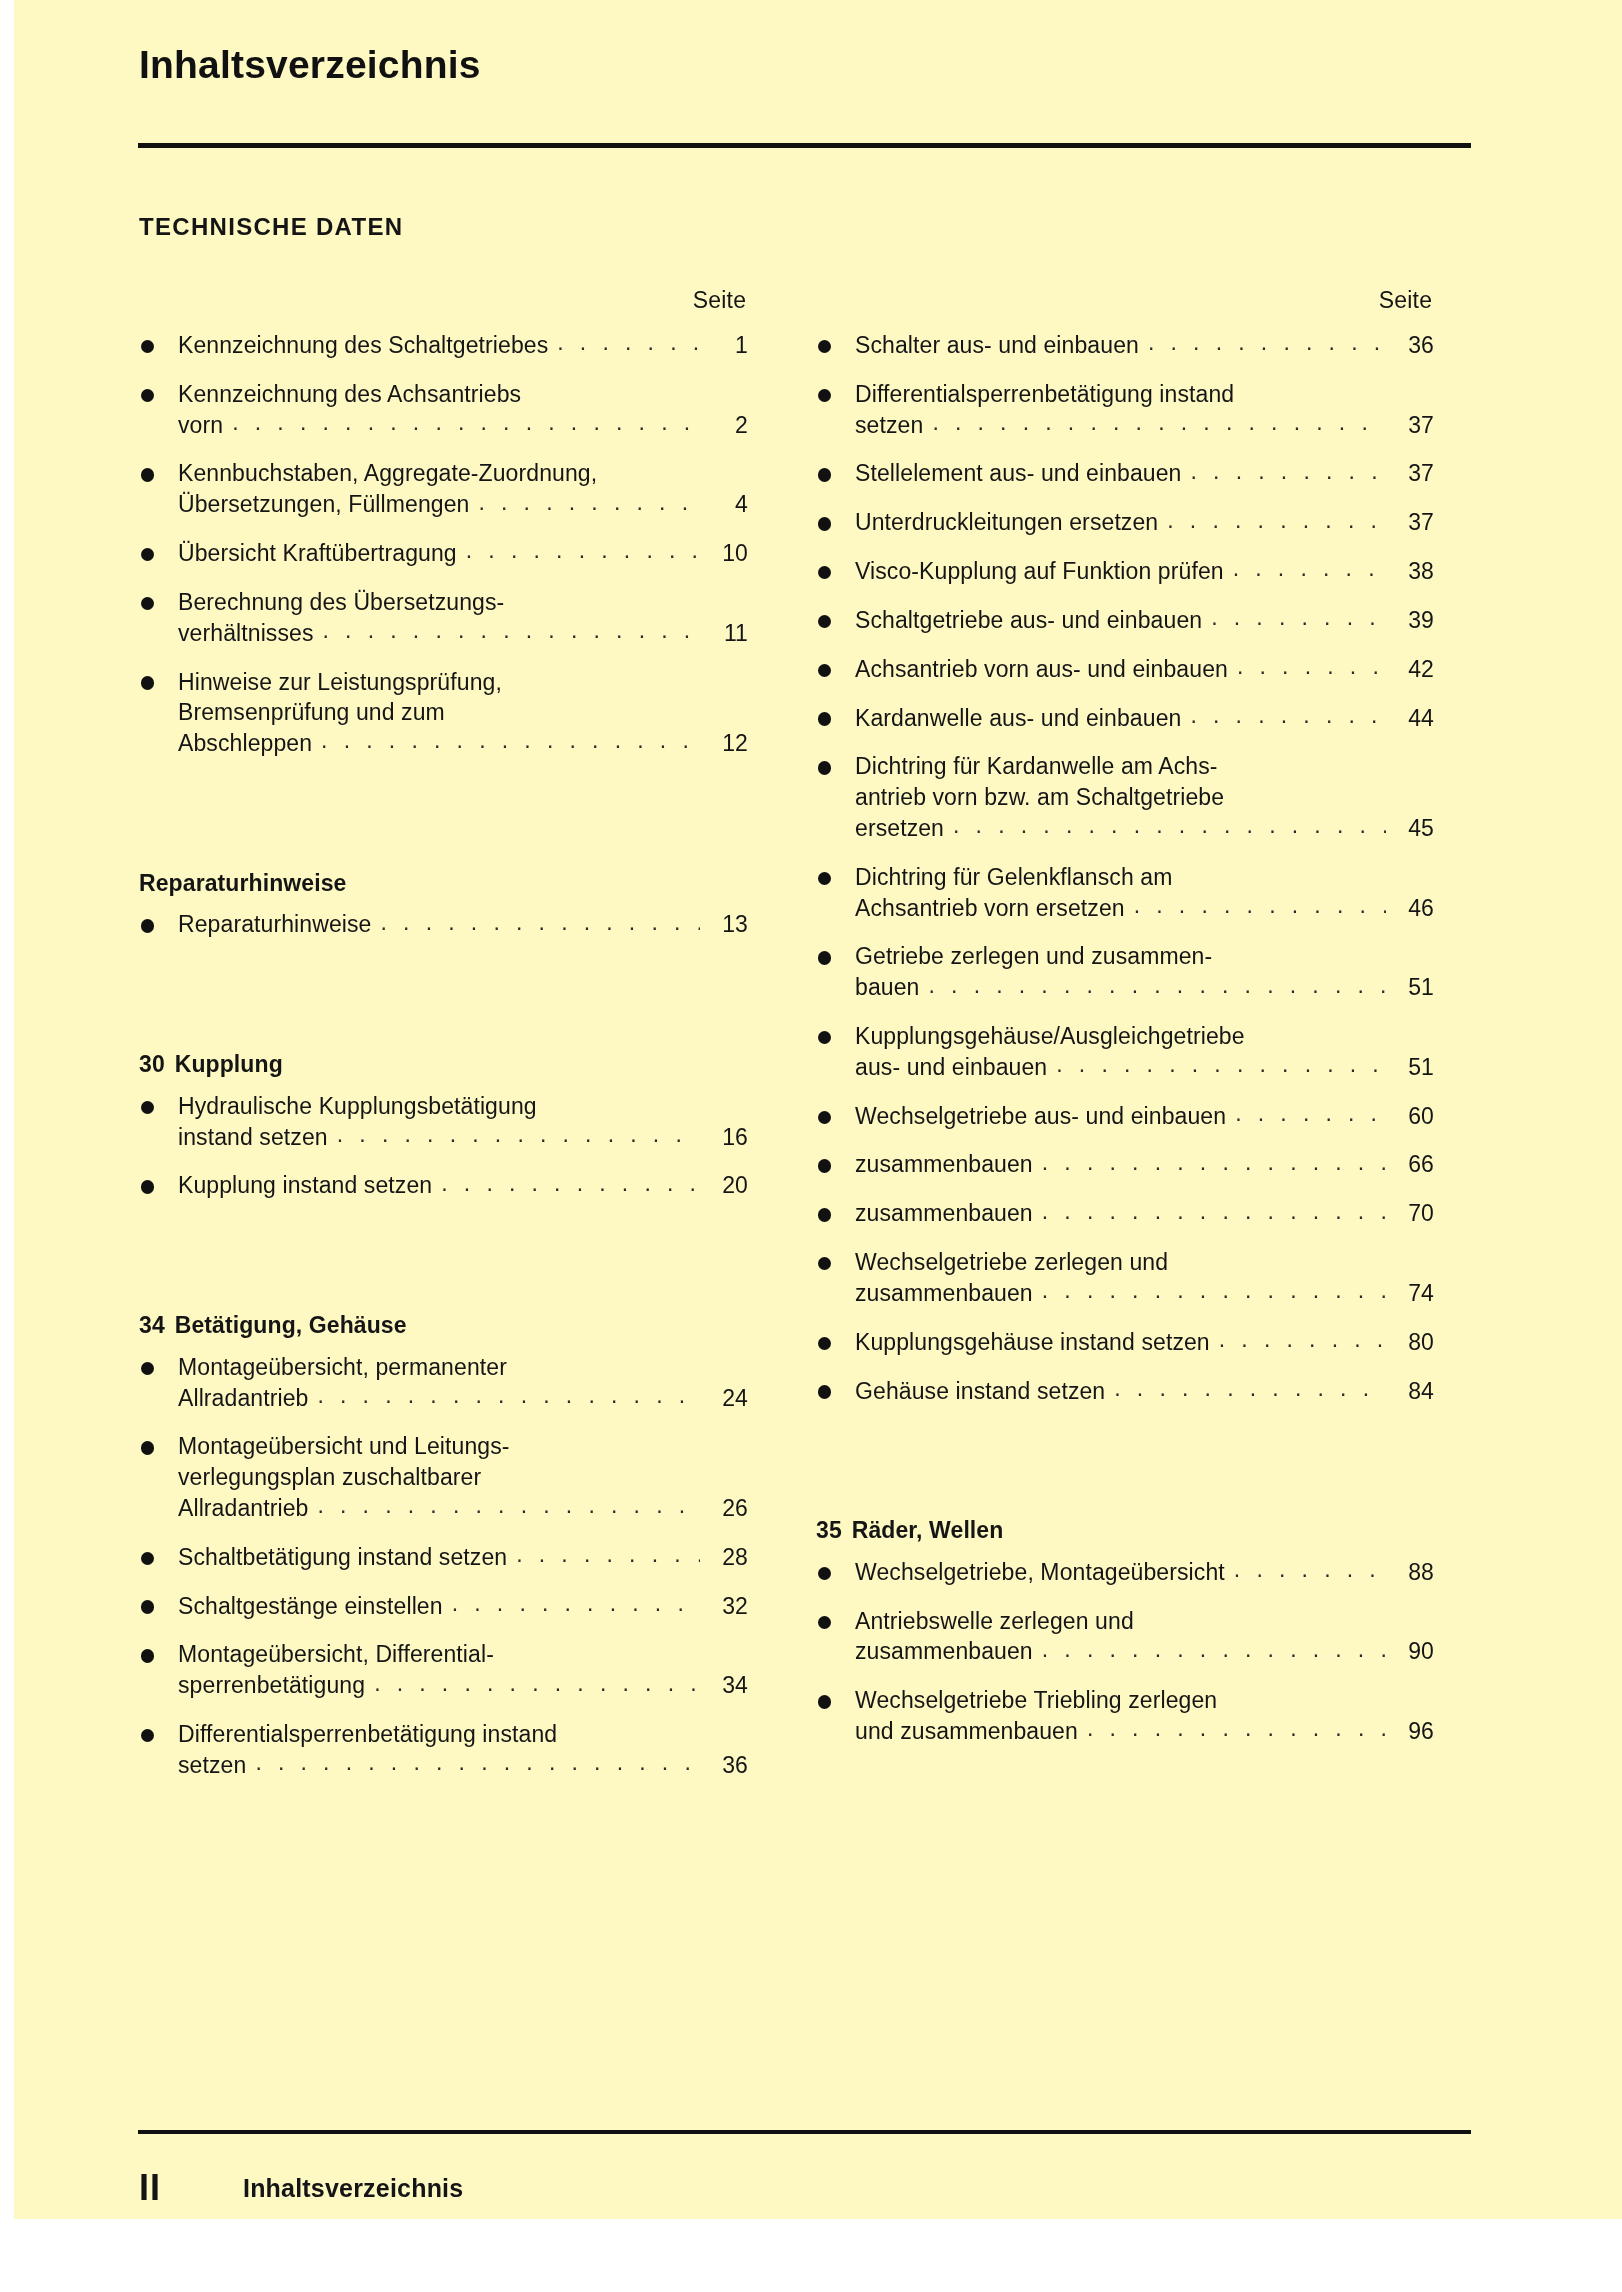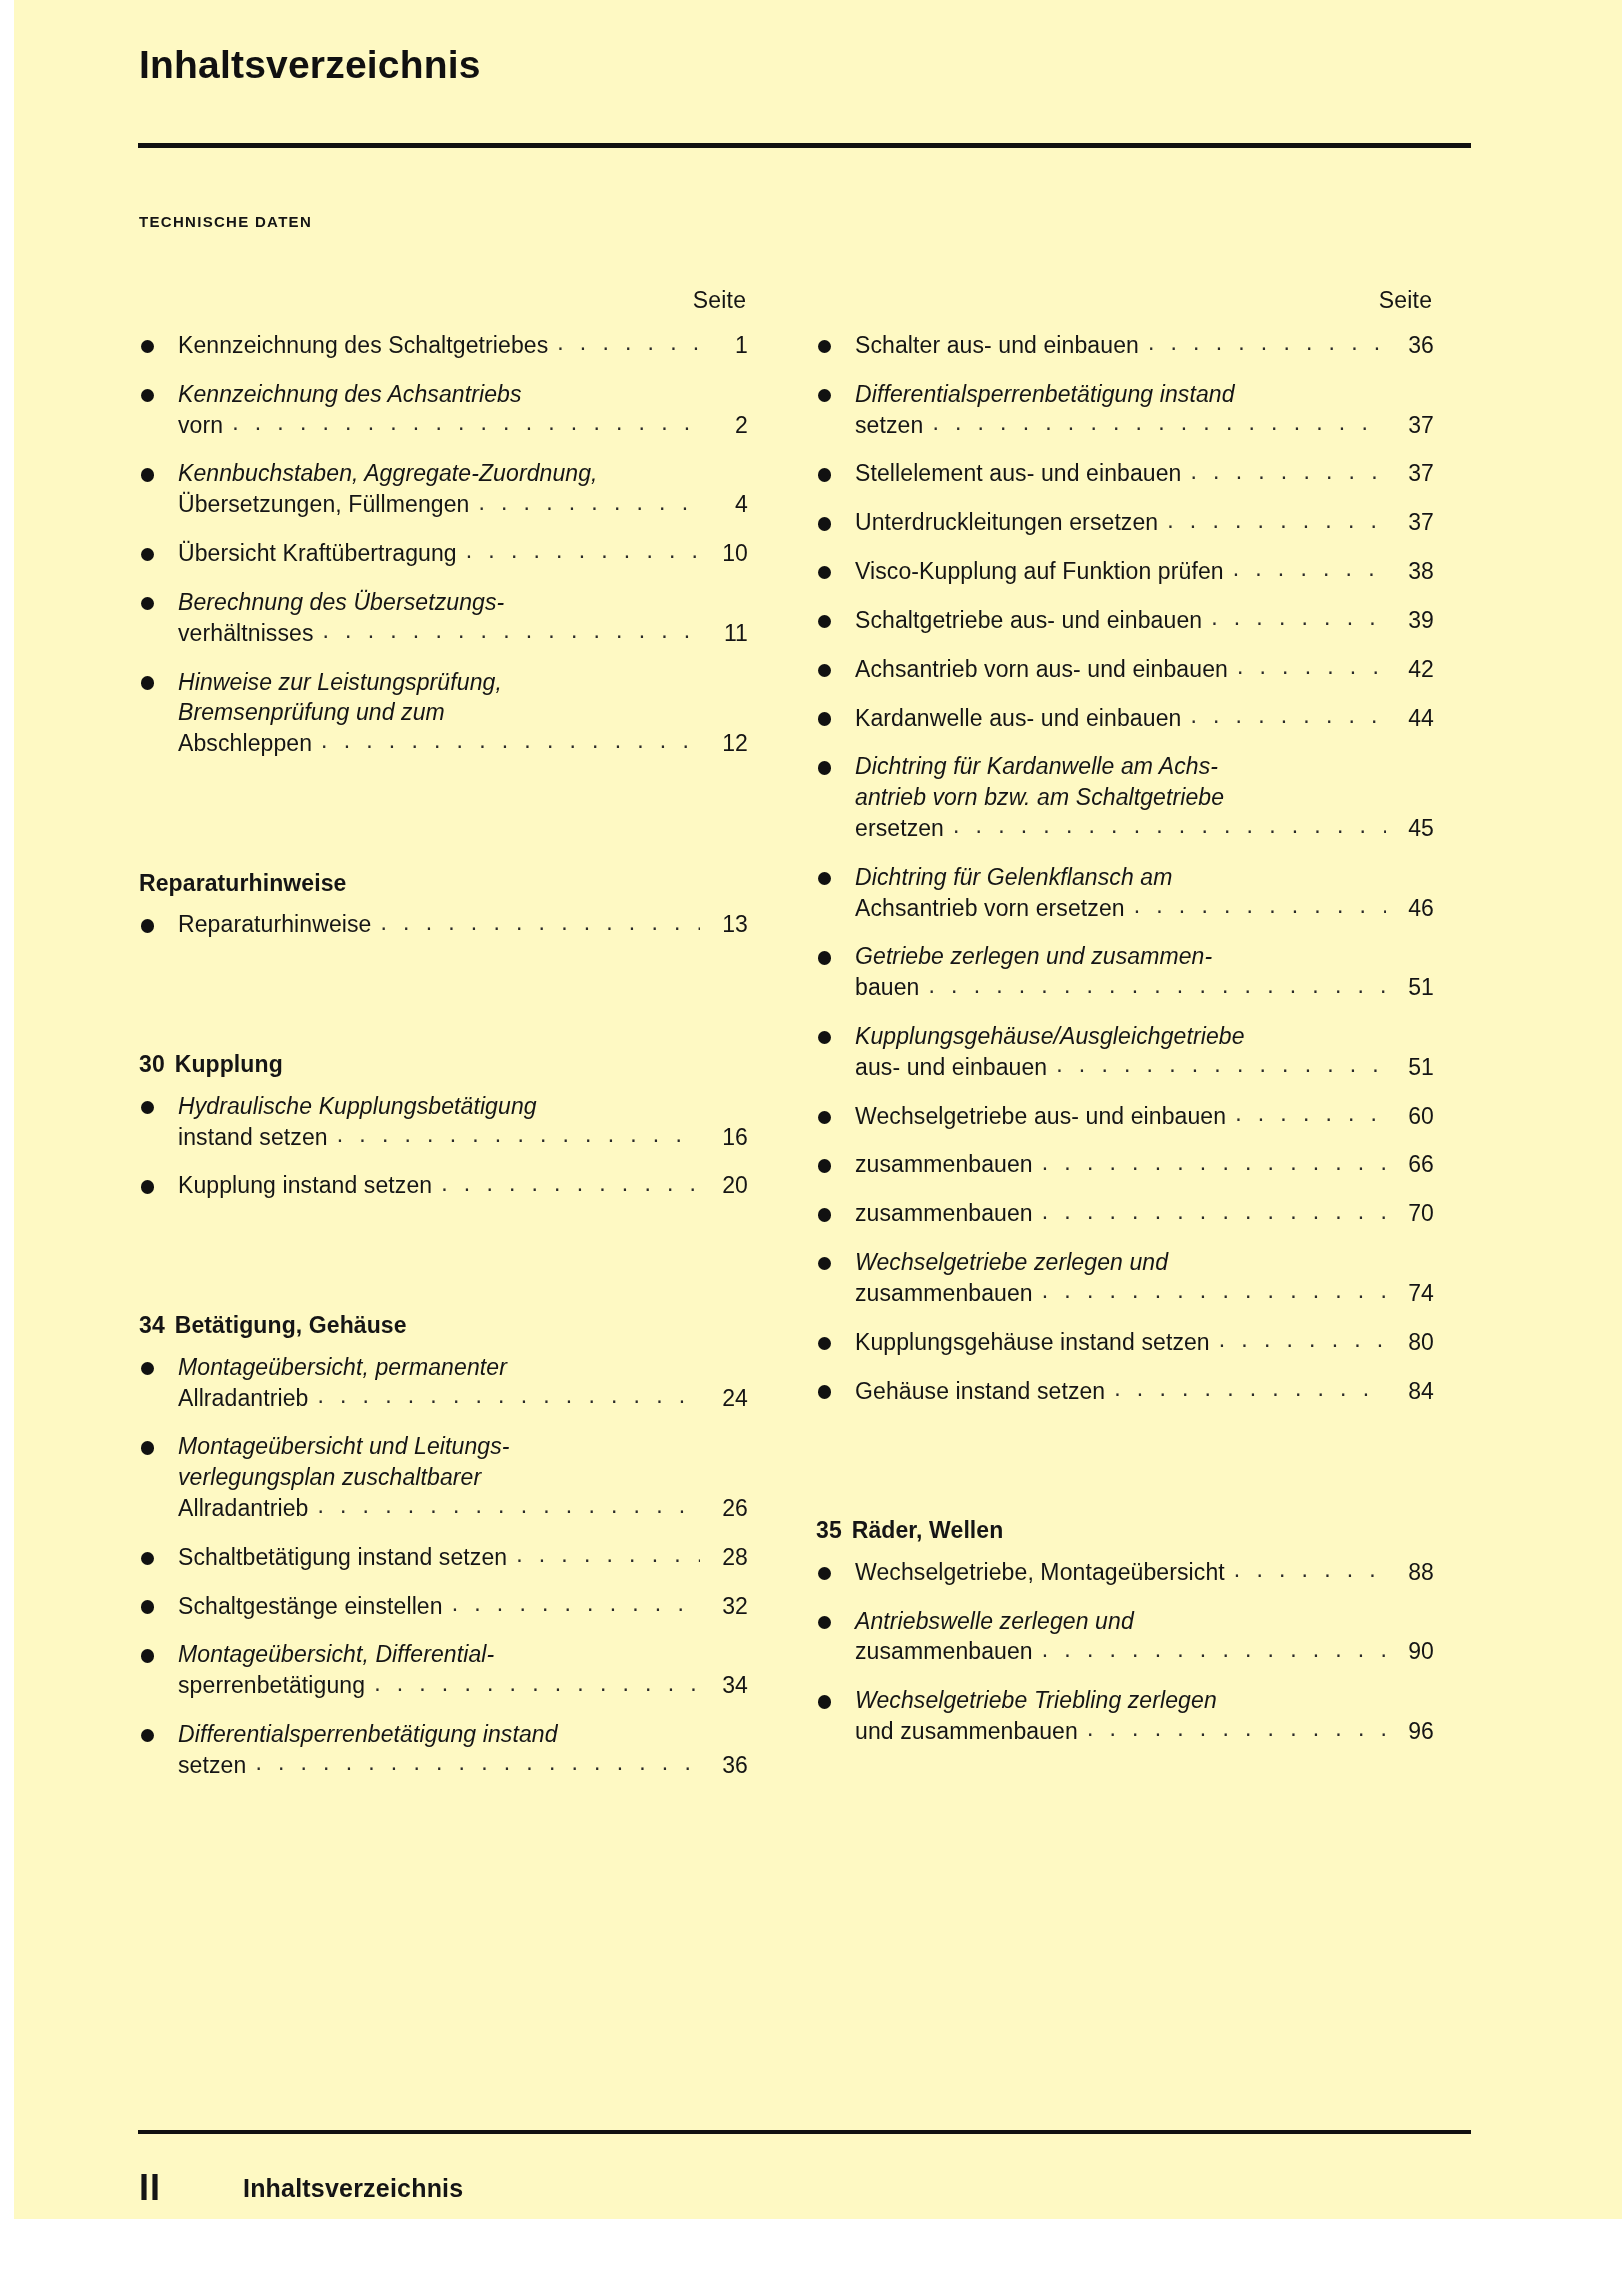--- a/index.html
+++ b/index.html
@@ -37,21 +37,21 @@
     width: 1333px;
     height: 4.5px;
     background: #111;
   }
 
   
   .block-heading {
     position: absolute;
     left: 125px;
     top: 213px;
-    font-size: 15px;
+    font-size: 24px;
     font-weight: bold;
     letter-spacing: 1.3px;
   }
 
   
   .columns {
     position: absolute;
     left: 0;
     top: 287px;
     width: 1623px;
@@ -104,21 +104,20 @@
     height: 13.4px;
     border-radius: 50%;
     background: #111;
   }
   .entry .lines {
     display: block;
   }
   .entry .line {
     display: block;
     white-space: nowrap;
-    font-style: italic;
   }
   
   .entry .lastline {
     display: flex;
     align-items: baseline;
     width: 100%;
   }
   .entry .lastline .txt {
     white-space: pre;
     flex: 0 0 auto;

